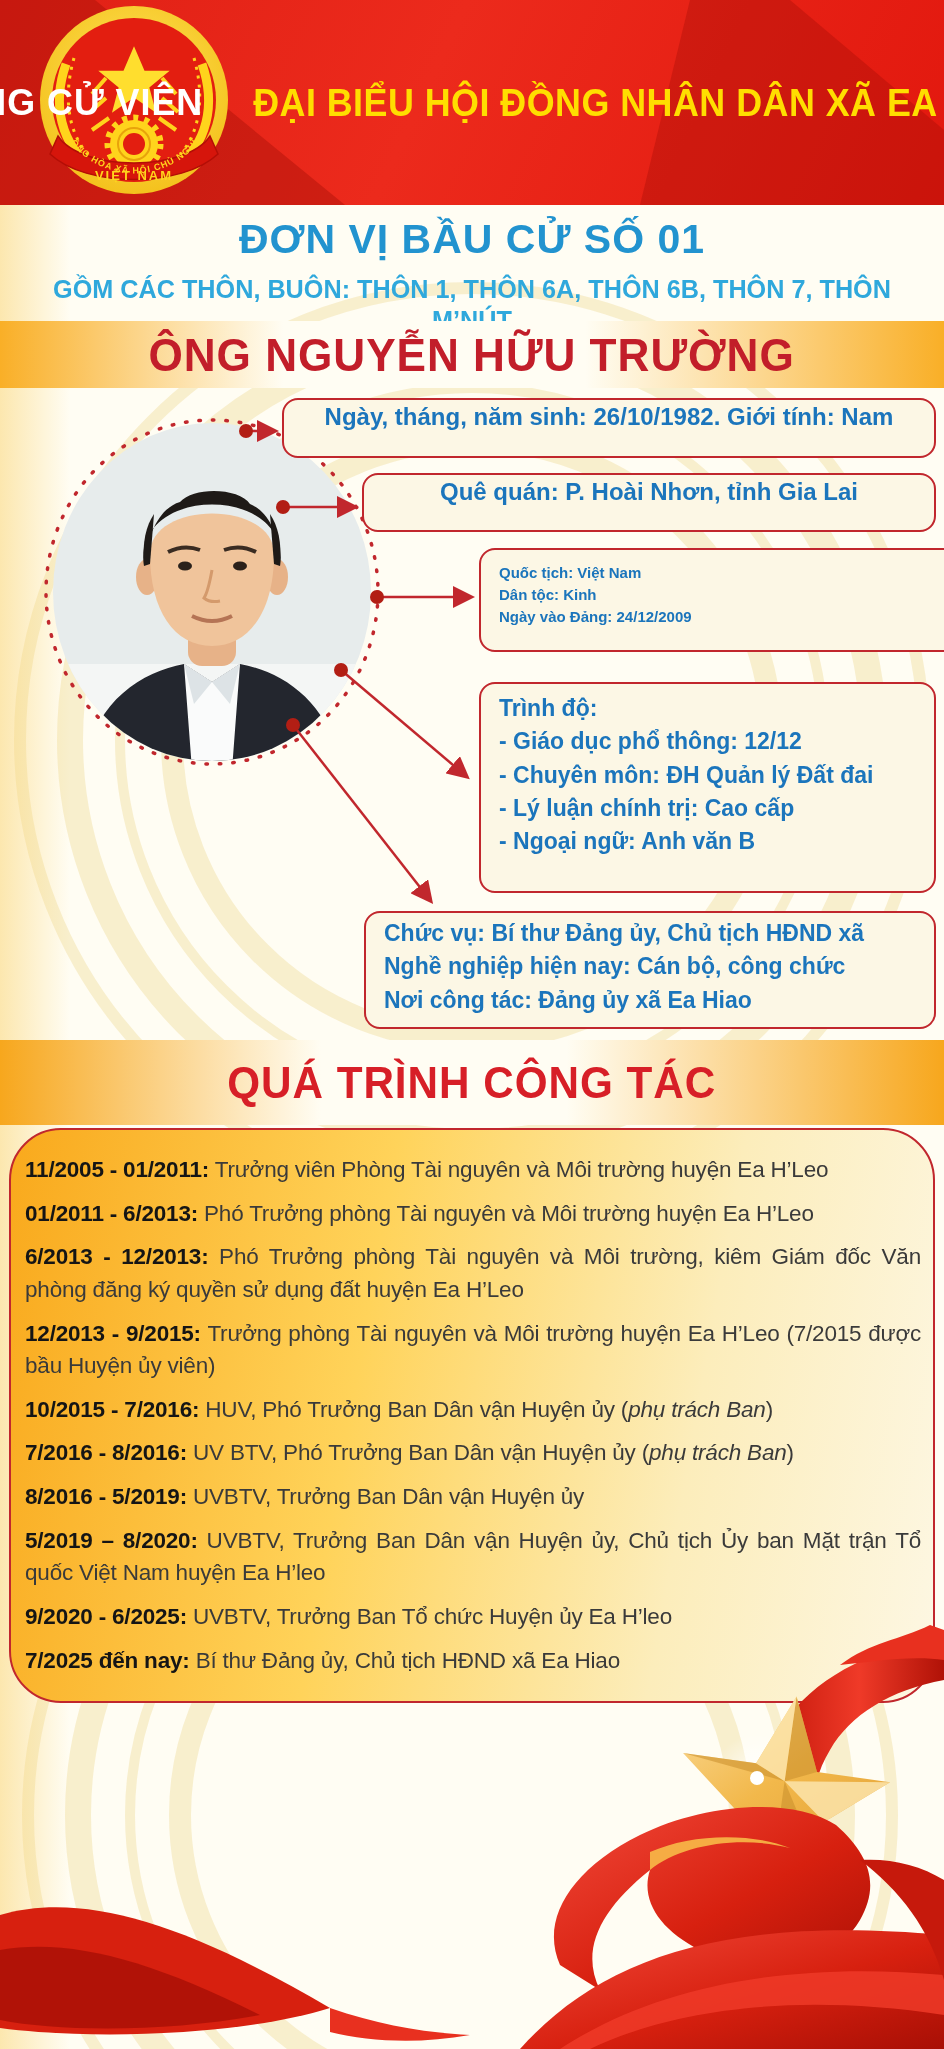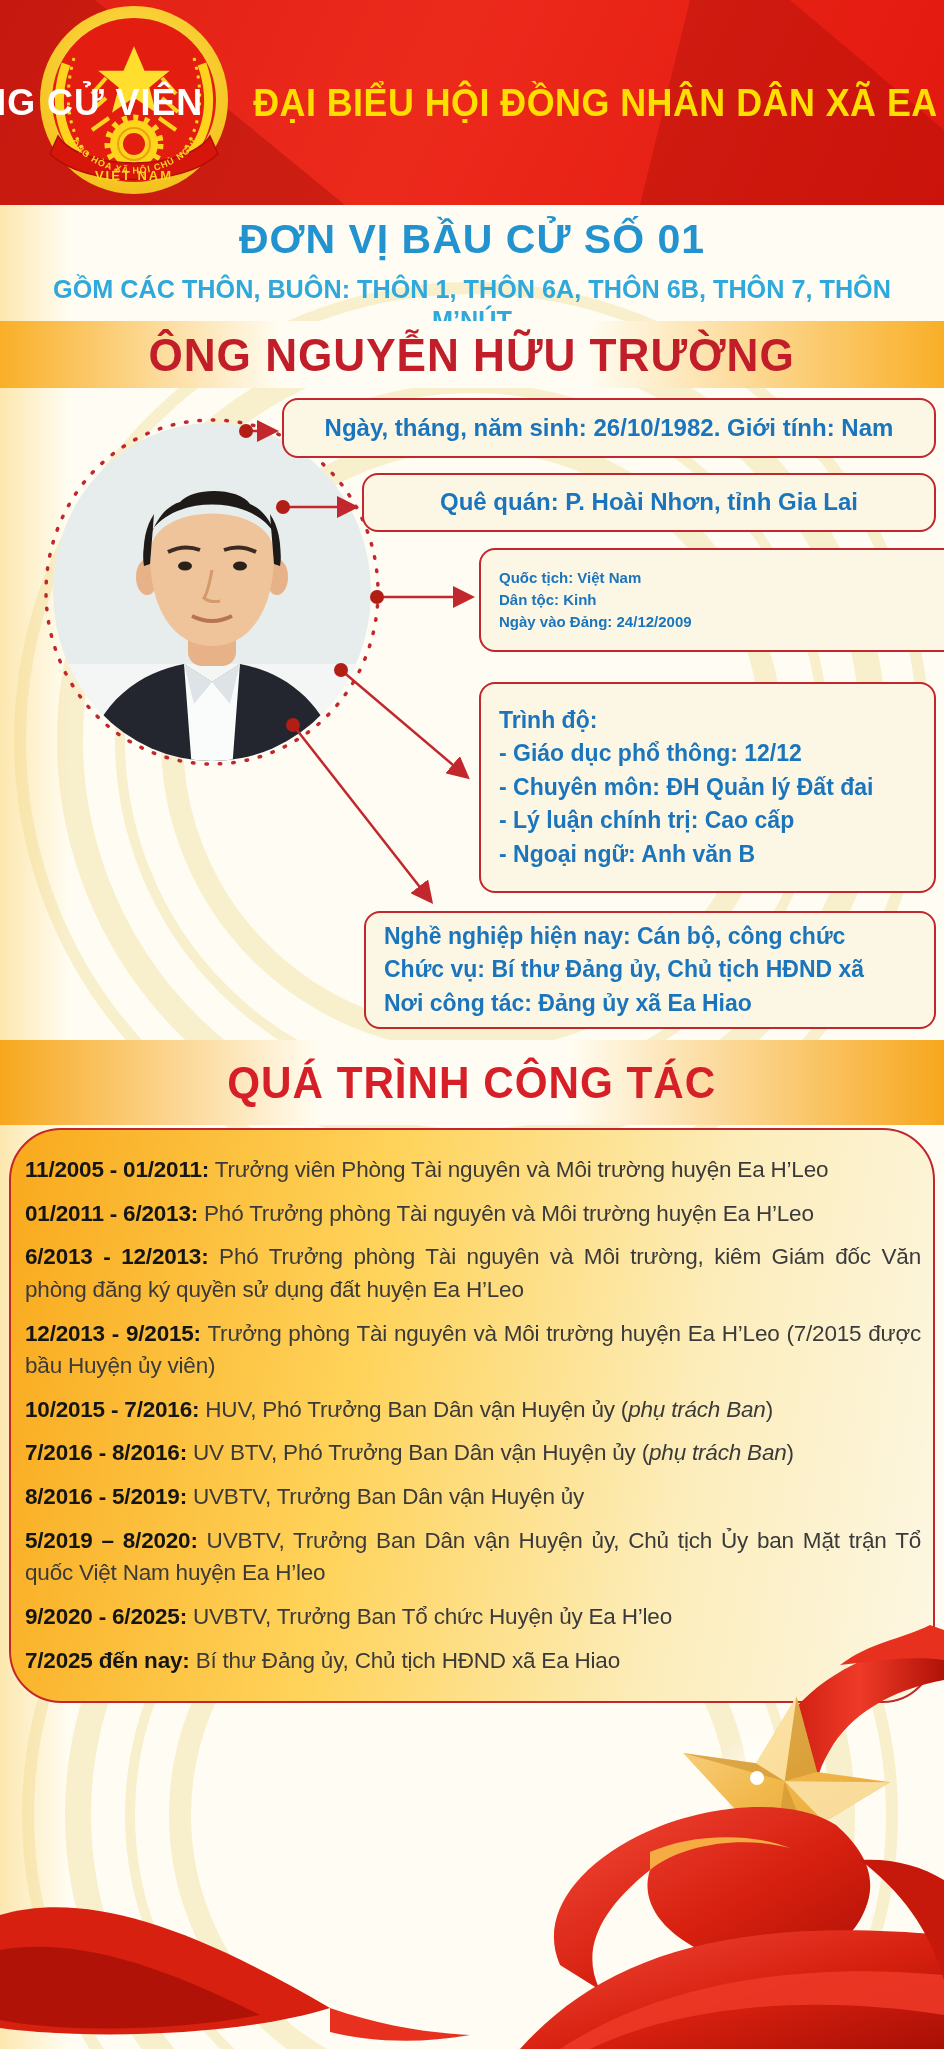--- a/index.html
+++ b/index.html
@@ -45,21 +45,21 @@
     position:absolute;left:0;top:321px;width:944px;height:67px;
     background:linear-gradient(90deg,#F9AF27 0%,#FFFDF3 30%,#FFFDF3 62%,#F9AF27 100%);
     display:flex;align-items:center;justify-content:center;
   }
   .name{color:#C21E2A;font-size:46px;font-weight:800;letter-spacing:1px;white-space:nowrap;transform:scaleX(.96);}
   
   .ibox{
     position:absolute;box-sizing:border-box;
     background:#FCF7E5;border:2.5px solid #C1272D;border-radius:16px;
     color:#1B75BC;font-weight:700;
-    display:flex;flex-direction:column;justify-content:center;
+    display:flex;flex-direction:column;justify-content:flex-start;
   }
   .ibox p{margin:0;line-height:1.45;}
   .box1{left:282px;top:398px;width:654px;height:60px;font-size:24px;align-items:center;}
   .box2{left:362px;top:473px;width:574px;height:59px;font-size:24px;align-items:center;}
   .box3{left:479px;top:548px;width:494px;height:104px;font-size:15px;padding:12px 18px;}
   .box4{left:479px;top:682px;width:457px;height:211px;font-size:23px;padding:8px 18px;}
   .box5{left:364px;top:911px;width:572px;height:118px;font-size:23px;padding:4px 18px;}
   
   .connectors{position:absolute;left:0;top:0;pointer-events:none;}
   
@@ -237,22 +237,22 @@
 
   <div class="ibox box4">
     <p>Trình độ:</p>
     <p>- Giáo dục phổ thông: 12/12</p>
     <p>- Chuyên môn: ĐH Quản lý Đất đai</p>
     <p>- Lý luận chính trị: Cao cấp</p>
     <p>- Ngoại ngữ: Anh văn B</p>
   </div>
 
   <div class="ibox box5">
+    <p>Chức vụ: Bí thư Đảng ủy, Chủ tịch HĐND xã</p>
     <p>Nghề nghiệp hiện nay: Cán bộ, công chức</p>
-    <p>Chức vụ: Bí thư Đảng ủy, Chủ tịch HĐND xã</p>
     <p>Nơi công tác: Đảng ủy xã Ea Hiao</p>
   </div>
 
   <div class="sectionband">
     <div class="sectiontitle">QUÁ TRÌNH CÔNG TÁC</div>
   </div>
 
   <div class="workbox">
     <p class="entry"><b>11/2005 - 01/2011:</b><span> Trưởng viên Phòng Tài nguyên và Môi trường huyện Ea H’Leo</span><i></i><span></span></p>
     <p class="entry"><b>01/2011 - 6/2013:</b><span> Phó Trưởng phòng Tài nguyên và Môi trường huyện Ea H’Leo</span><i></i><span></span></p>

